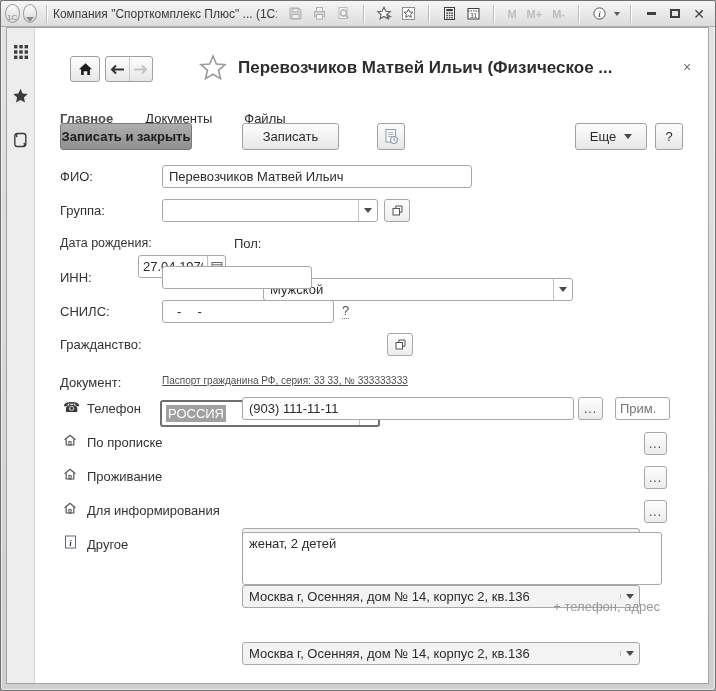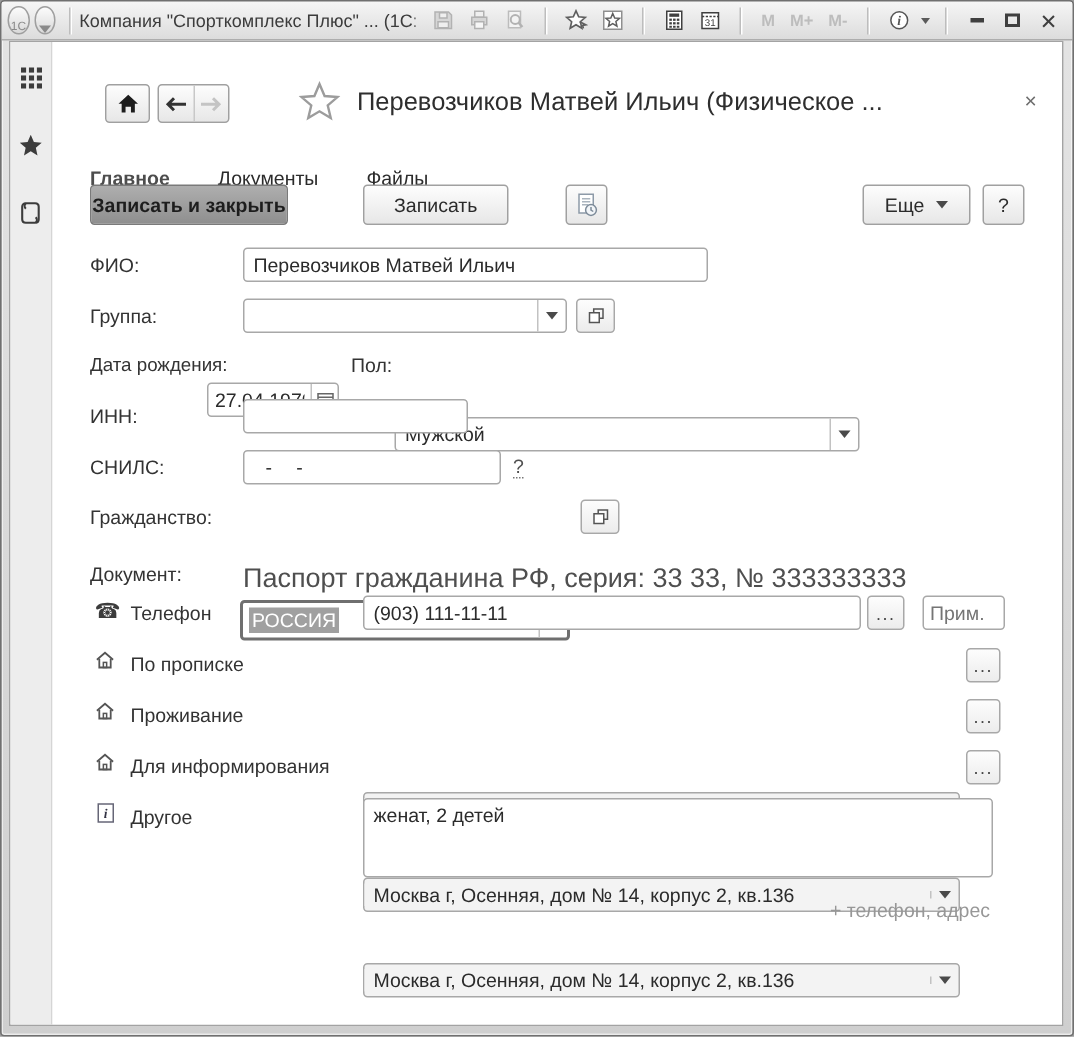--- a/index.html
+++ b/index.html
@@ -43,21 +43,21 @@
   .combo { position:relative; display:flex; align-items:stretch; }
   .combo input { flex:1; border:none; background:transparent; padding:0 6px; font-size:13px; color:#2b2b2b; min-width:0; }
   .combo .arrow { width:19px; border-left:1px solid #c2c2c2; display:flex; align-items:center; justify-content:center; }
   .combo.gray, .combo.gray input { background:#f3f3f3;align-items:center; }
   .combo.focused { border:2px solid #6f6f6f; }
   .sel-text { background:#a0a0a0; color:#fff; padding:1px 2px; font-size:13px; }
   .label { font-size:13px; color:#333; white-space:nowrap; }
   .mini-btn { width:26px; height:23px; display:inline-flex; align-items:center; justify-content:center;
               border:1px solid #a8a8a8; border-radius:3px; background:linear-gradient(#fdfdfd,#ececec); }
   .dots { font-size:12px; color:#444; letter-spacing:1px; line-height:1; }
-  .link { font-size:18px; color:#4f4f4f; }
+  .link { font-size:10px; color:#4f4f4f; text-decoration:underline; }
   .dotted-link { font-size:13px; color:#4f4f4f; border-bottom:1px dotted #777; text-decoration:none; }
   .note { color:#a8a8a8; }
   textarea.other { position:absolute; border:1px solid #a8a8a8; border-radius:3px; font-size:13px; color:#2b2b2b;
                    font-family:"Liberation Sans","DejaVu Sans",sans-serif; padding:3px 6px; resize:none; outline:none; }
   .tabs { position:absolute; left:25px; top:64px; display:flex; gap:32px; }
   .tab { font-size:13px; color:#2b2b2b; cursor:default;margin-top:19px; }
   .tab.active { font-weight:bold; color:#4d4d4d; }
   .page-title { font-size:17px; color:#2e2e2e; white-space:nowrap; }
   .form-close { font-size:14px; color:#6e6e6e; }
   .footer-link { font-size:13px; color:#979797; }
@@ -209,21 +209,21 @@
           <svg width="16" height="11" viewBox="0 0 16 11">
             <path d="M1 5.5 H13 M9 1.5 l4 4 -4 4" fill="none" stroke="#c4c4c4" stroke-width="2"></path>
           </svg>
         </div>
       </div>
       <div class="abs" style="left:164px;top:26px;">
         <svg width="28" height="27" viewBox="0 0 28 27">
           <polygon points="14,2 17.4,10 26,10.7 19.5,16.3 21.5,24.7 14,20.2 6.5,24.7 8.5,16.3 2,10.7 10.6,10" fill="#fff" stroke="#9c9c9c" stroke-width="1.6"></polygon>
         </svg>
       </div>
-      <div class="page-title abs" style="left:203px;top:30px;max-width:440px;overflow:hidden;">Перевозчиков Матвей Ильич (Физическое ...</div>
+      <div class="page-title abs" style="left:203px;top:30px;max-width:440px;overflow:hidden;font-weight:bold;">Перевозчиков Матвей Ильич (Физическое ...</div>
       <div class="form-close abs" style="left:648px;top:31px;">×</div>
 
       <div class="tabs">
         <span class="tab active">Главное</span>
         <span class="tab">Документы</span>
         <span class="tab">Файлы</span>
       </div>
 
       <div class="btn abs" style="left:207px;top:95px;width:97px;height:27px;">Записать</div>
       <div class="btn btn-primary abs" style="left:25px;top:95px;width:132px;height:27px;">Записать и закрыть</div>

